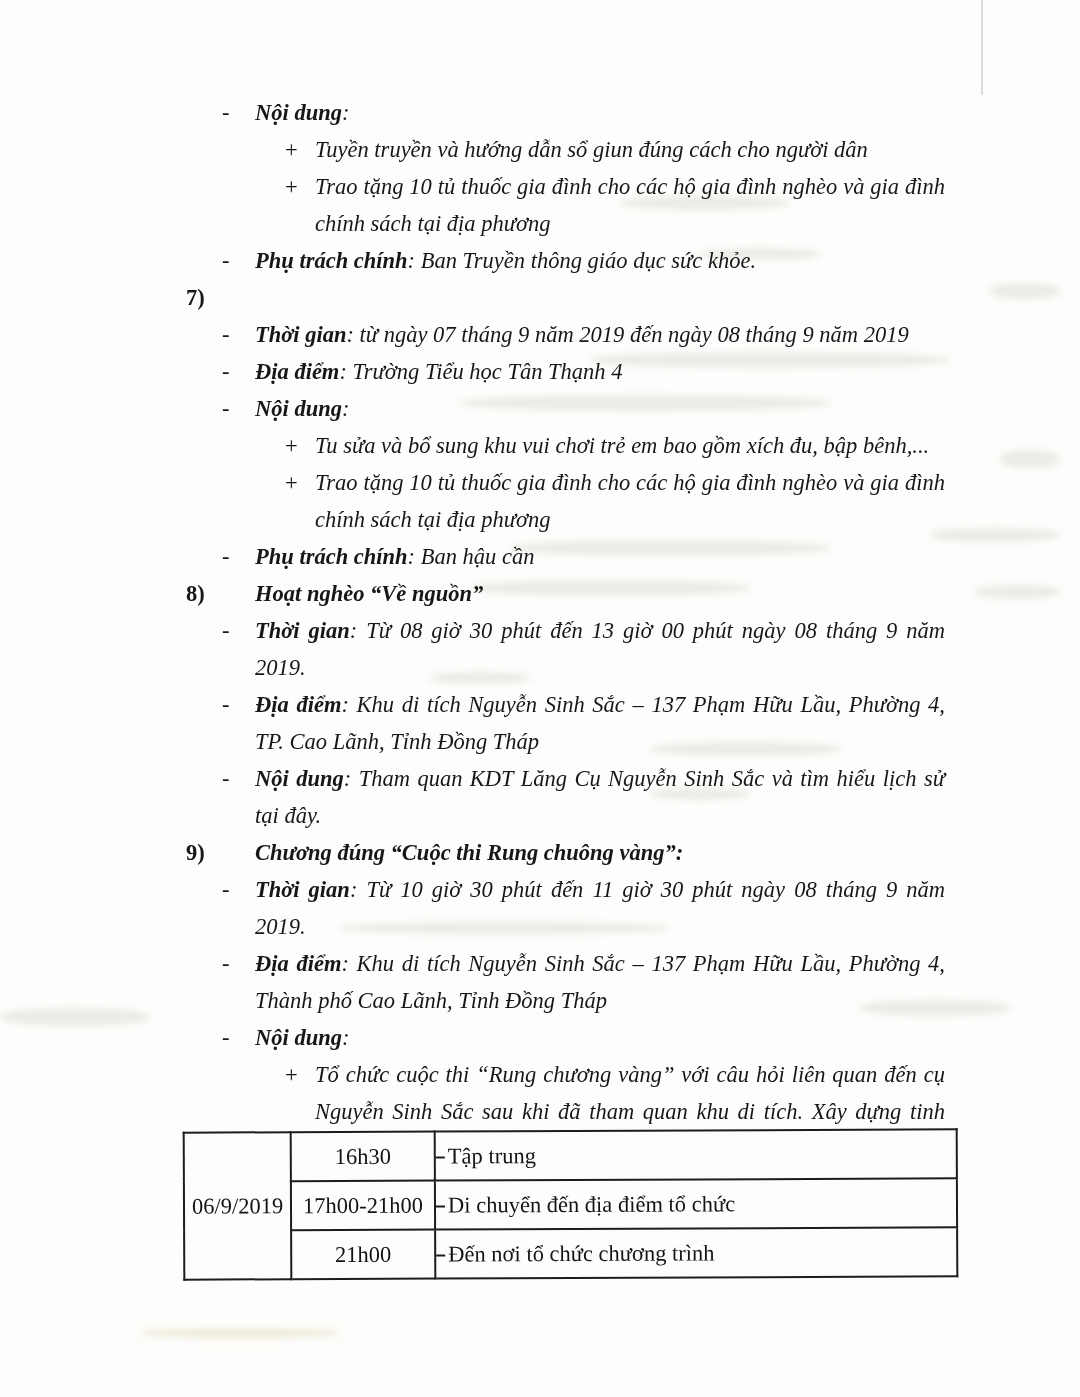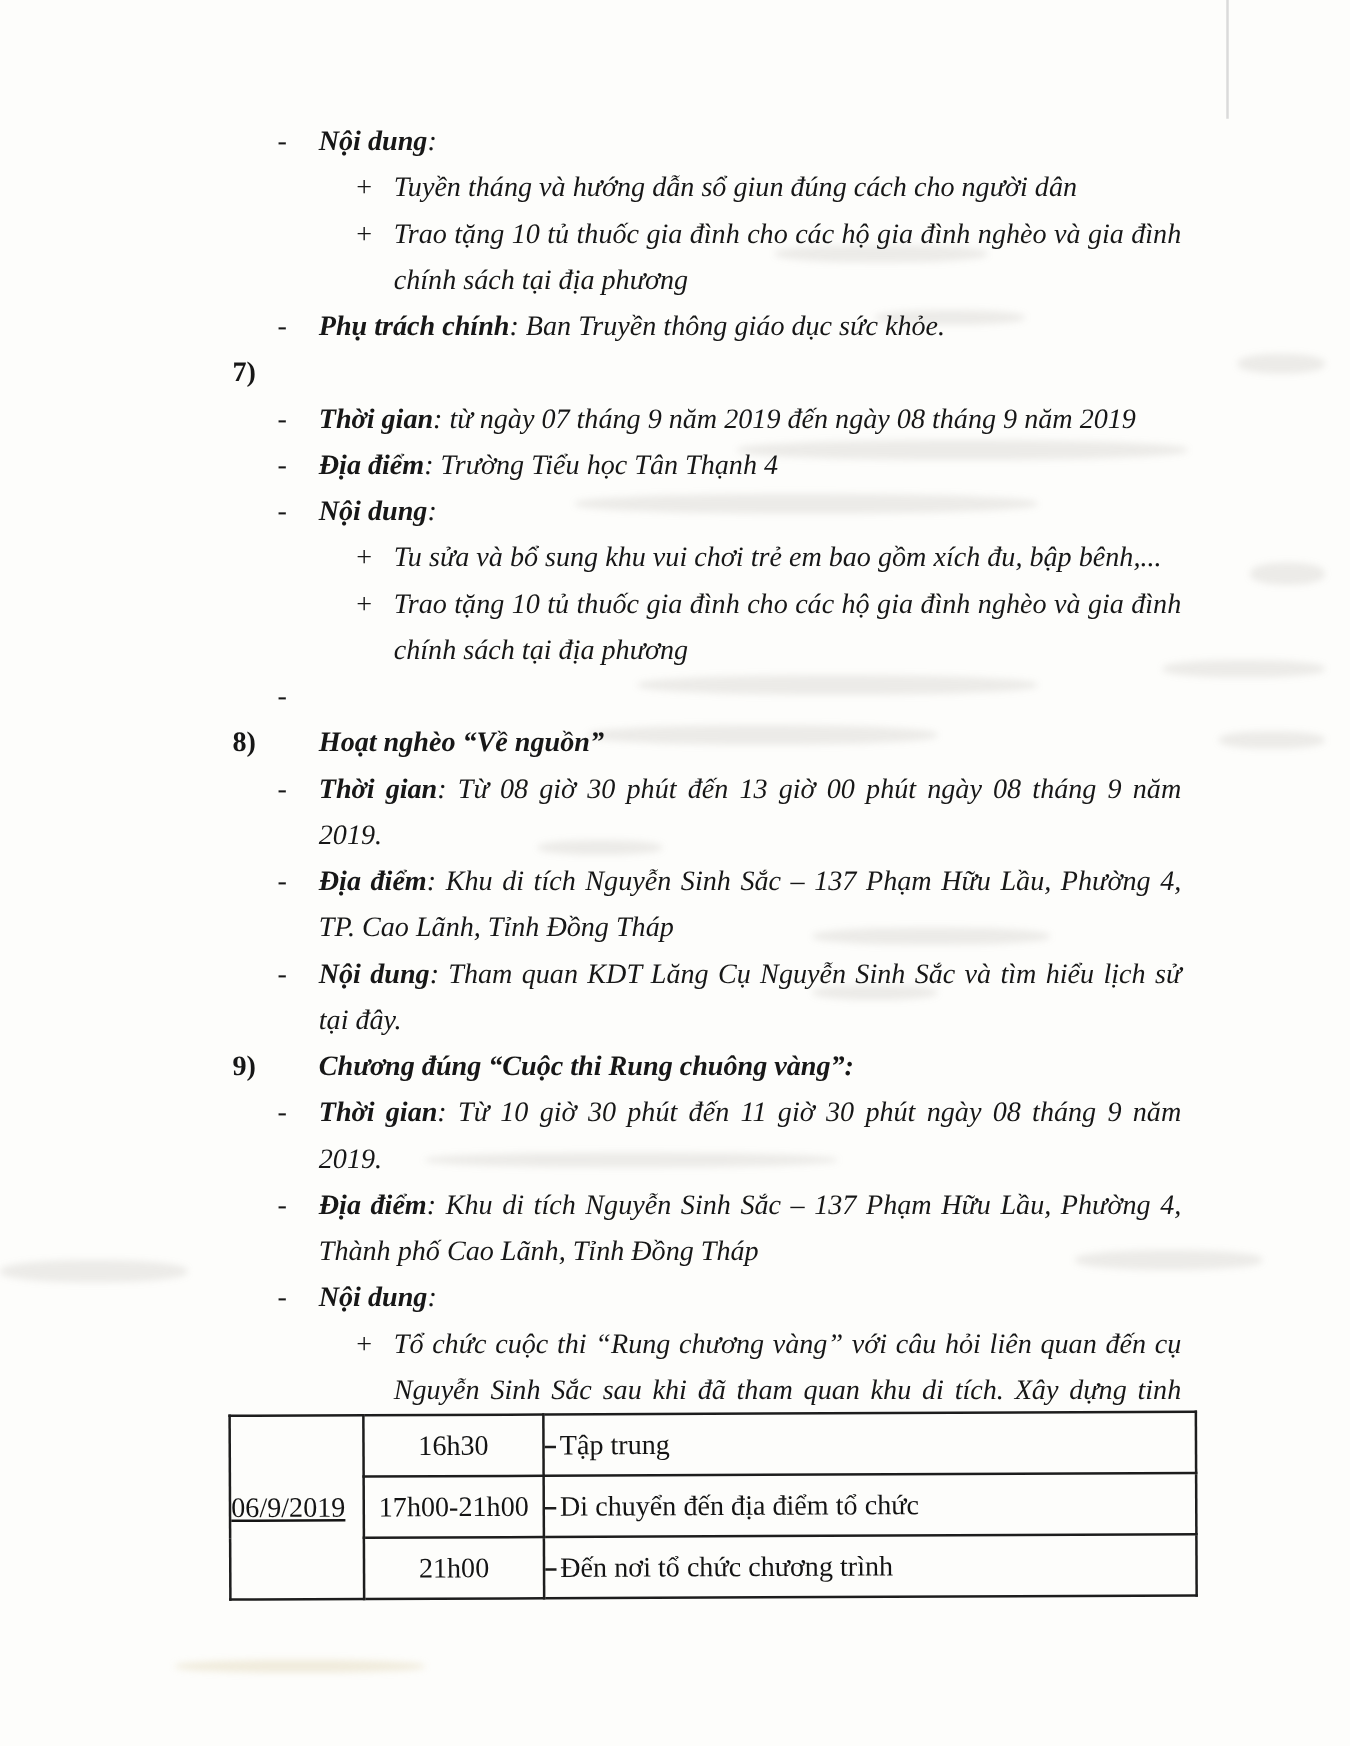--- a/index.html
+++ b/index.html
@@ -46,21 +46,21 @@
     transform:rotate(-0.25deg);
     font-size:22.5px;
     color:#141414;
   }
   table.schedule td {
     border:2px solid #1d1d1d;
     height:47px;
     padding:0;
     background:#fdfdfb;
   }
-  td.c-date { width:105px; text-align:left;text-decoration:underline; }
+  td.c-date { width:105px; text-align:center; }
   td.c-time { width:142px; text-align:center; }
   td.c-act  { width:520px; text-align:left; }
   td.c-act::before {
     content:"";
     display:inline-block;
     width:9px; height:2px;
     background:#1d1d1d;
     vertical-align:middle;
     margin-right:3px;
   }
@@ -107,21 +107,21 @@
 
   <div class="doc">
 
     <div class="li d">
       <span class="marker">-</span>
       <span class="content"><span class="b">Nội dung</span><span>:</span></span>
     </div>
 
     <div class="li p">
       <span class="marker">+</span>
-      <span class="content"><span class="b"></span><span>Tuyền tháng và hướng dẫn sổ giun đúng cách cho người dân</span></span>
+      <span class="content"><span class="b"></span><span>Tuyền truyền và hướng dẫn sổ giun đúng cách cho người dân</span></span>
     </div>
 
     <div class="li p">
       <span class="marker">+</span>
       <span class="content"><span class="b"></span><span>Trao tặng 10 tủ thuốc gia đình cho các hộ gia đình nghèo và gia đình chính sách tại địa phương</span></span>
     </div>
 
     <div class="li d">
       <span class="marker">-</span>
       <span class="content"><span class="b">Phụ trách chính</span><span>: Ban Truyền thông giáo dục sức khỏe.</span></span>
@@ -151,20 +151,21 @@
       <span class="content"><span class="b"></span><span>Tu sửa và bổ sung khu vui chơi trẻ em bao gồm xích đu, bập bênh,...</span></span>
     </div>
 
     <div class="li p">
       <span class="marker">+</span>
       <span class="content"><span class="b"></span><span>Trao tặng 10 tủ thuốc gia đình cho các hộ gia đình nghèo và gia đình chính sách tại địa phương</span></span>
     </div>
 
     <div class="li d">
       <span class="marker">-</span>
+      <span class="content"><span class="b">Phụ trách chính</span><span>: Ban hậu cần</span></span>
     </div>
 
     <div class="li n">
       <span class="marker">8)</span>
       <span class="content"><span class="b">Hoạt nghèo “Về nguồn”</span><span></span></span>
     </div>
 
     <div class="li d">
       <span class="marker">-</span>
       <span class="content"><span class="b">Thời gian</span><span>: Từ 08 giờ 30 phút đến 13 giờ 00 phút ngày 08 tháng 9 năm 2019.</span></span>

